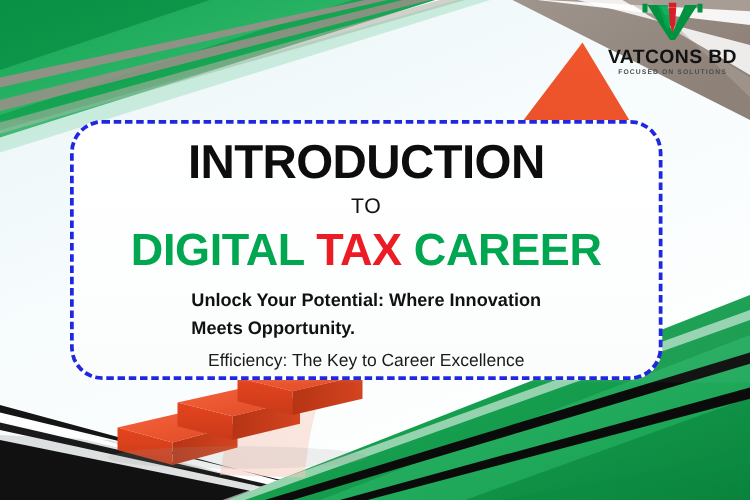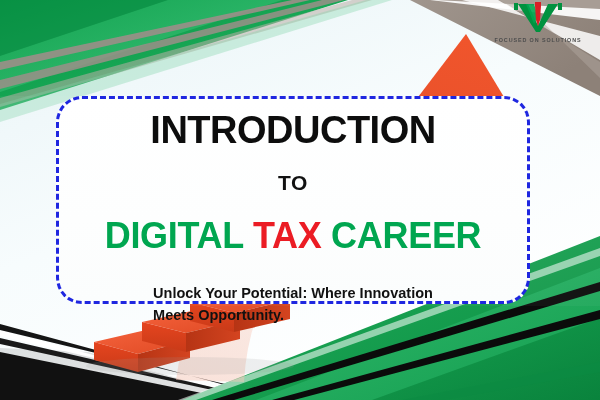--- a/index.html
+++ b/index.html
@@ -19,28 +19,27 @@
   
   .card{
     position:absolute; left:56px; top:96px; width:474px; height:208px;
     background:linear-gradient(180deg,#ffffff 0%,#fdfefe 60%,#fbfdfd 100%);
     border:3px dashed #1f27e0;
     border-radius:26px;
     display:flex; flex-direction:column; align-items:center;
     justify-content:flex-start;
     padding-top:12px;
     z-index:6;
-    gap:16px;
   }
   .title-main{
     font-size:38px; font-weight:800; letter-spacing:-0.5px;
     color:#0d0d0d; line-height:1.0; white-space:nowrap;
   }
   .title-to{
-    font-size:21px; font-weight:700; color:#111111;
+    font-size:17px; font-weight:400; color:#111111;
     letter-spacing:0.5px; margin-top:6px;
   }
   .title-color{
     font-size:36px; font-weight:800; letter-spacing:-0.3px;
     margin-top:6px; white-space:nowrap; line-height:1.05;
   }
   .g{ color:#00a650; }
   .r{ color:#eb1c24; }
   .sub{
     margin-top:12px; 
@@ -196,27 +195,29 @@
     <div class="title-to">TO</div>
     <div class="title-color">
       <span class="g">DIGITAL</span>
       <span class="r">TAX</span>
       <span class="g">CAREER</span>
     </div>
     <div class="sub">
       <div>Unlock Your Potential: Where Innovation</div>
       <div>Meets Opportunity.</div>
     </div>
+    <div class="sub3">Efficiency: The Key to Career Excellence</div>
   </div>
 
   <div class="logo">
     <svg width="108" height="30" viewBox="0 0 108 30">
       <polygon points="34,2 44,2 54,24 64,2 74,2 56,30 52,30" fill="#00923f"></polygon>
       <polygon points="42,2 50,2 54,14 50,22" fill="#00a650" opacity="0.9"></polygon>
       <rect x="51" y="0" width="6" height="4" fill="#d81f26"></rect>
       <polygon points="51,4 57,4 56,18 54,24 52,18" fill="#d81f26"></polygon>
       <rect x="30" y="1" width="4" height="7" fill="#00923f"></rect>
       <rect x="74" y="1" width="4" height="7" fill="#00923f"></rect>
     </svg>
+    <div class="logo-name">VATCONS BD</div>
     <div class="logo-tag">FOCUSED ON SOLUTIONS</div>
   </div>
 
 </div>
 
 </body></html>

